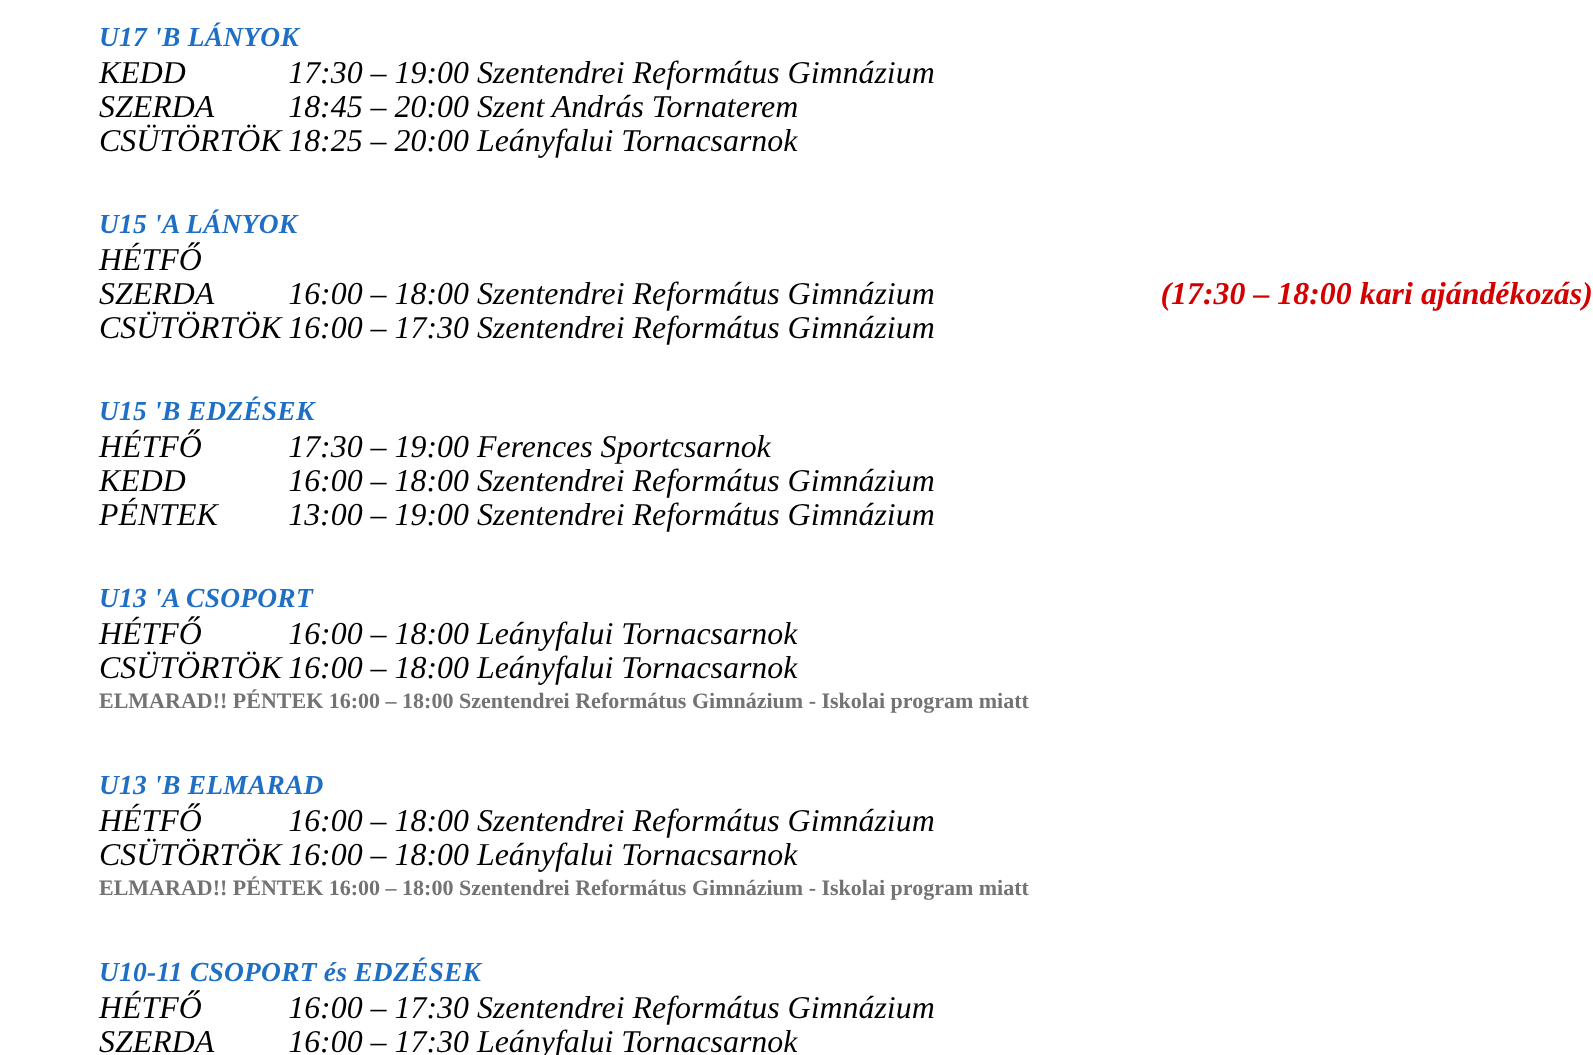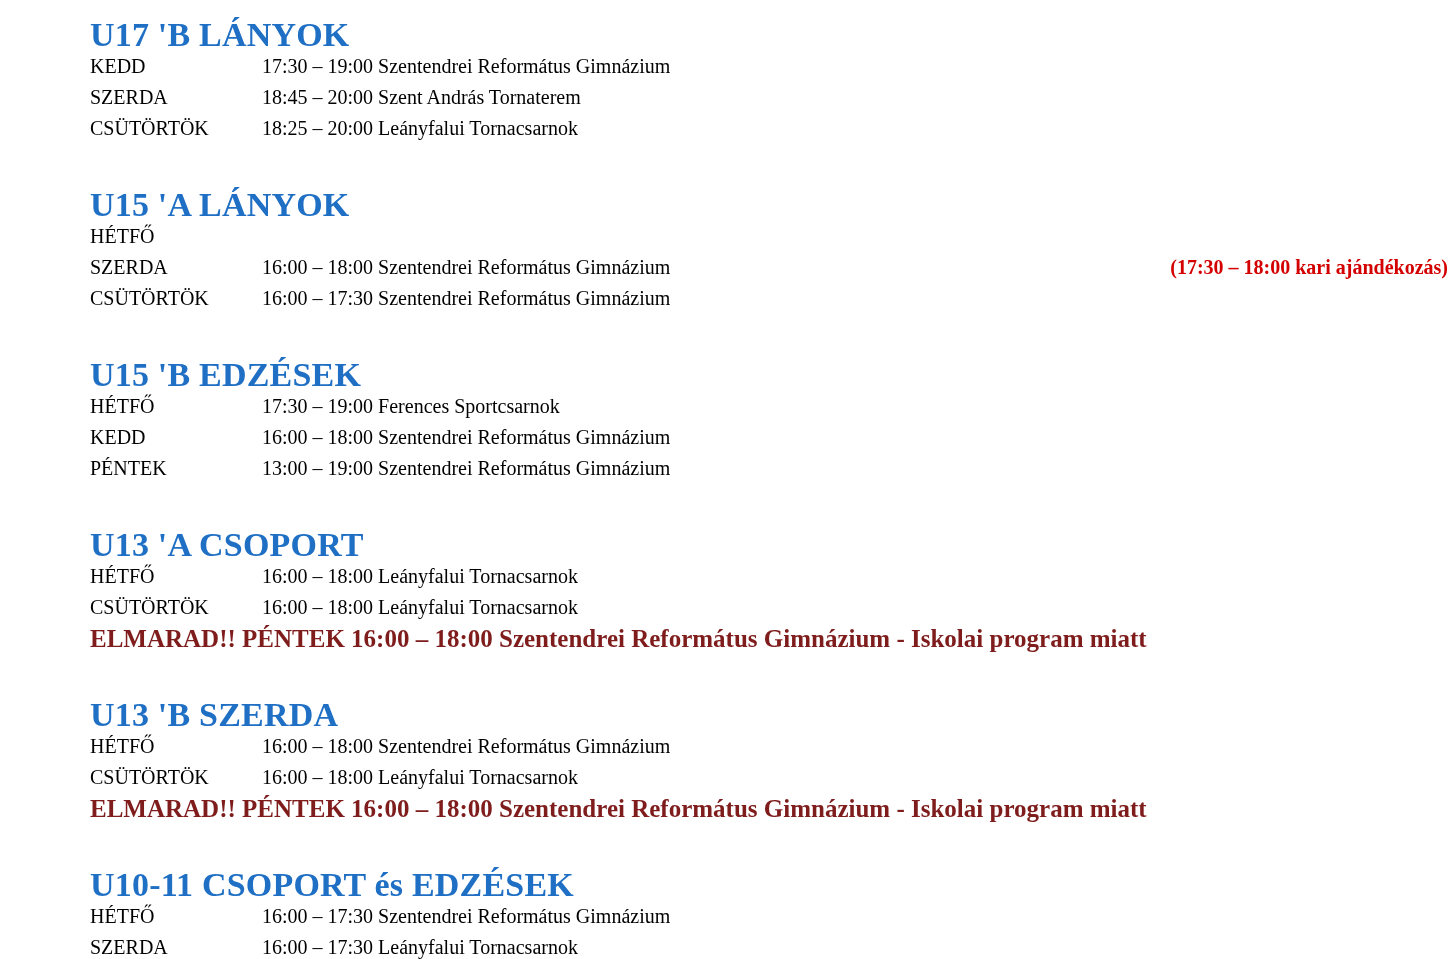--- a/index.html
+++ b/index.html
@@ -22,49 +22,51 @@
     box-sizing: border-box;
   }
   .group {
     margin: 0 0 0 0;
     padding: 0 0 0 90px;
   }
   .group + .group {
     margin-top: 44px;
   }
   .group-title {
+    font-style: italic;
     font-weight: bold;
     color: #1f6fc4;
-    font-size: 34px;
+    font-size: 25px;
     line-height: 33px;
     letter-spacing: 0.2px;
     white-space: nowrap;
   }
   .row {
     display: flex;
     align-items: baseline;
-    font-size: 20px;
+    font-size: 29px;
     line-height: 31px;
     white-space: nowrap;
+    font-style: italic;
   }
   .day {
     width: 172px;
     flex: 0 0 172px;
   }
   .detail {
     flex: 1 1 auto;
   }
   .note {
     color: #d40000;
     font-weight: bold;
   }
   .cancel-row {
-    font-size: 25px;
+    font-size: 20px;
     line-height: 31px;
-    color: #7f1d1d;
+    color: #737373;
     font-weight: bold;
     white-space: nowrap;
   }
 </style>
 </head>
 <body>
 
 <div class="page">
 
   <div class="group">
@@ -122,21 +124,21 @@
       <span class="detail">16:00 – 18:00 Leányfalui Tornacsarnok</span>
     </div>
     <div class="row">
       <span class="day">CSÜTÖRTÖK</span>
       <span class="detail">16:00 – 18:00 Leányfalui Tornacsarnok</span>
     </div>
     <div class="cancel-row">ELMARAD!! PÉNTEK  16:00 – 18:00 Szentendrei Református Gimnázium - Iskolai program miatt</div>
   </div>
 
   <div class="group">
-    <div class="group-title">U13 'B SZERDA</div>
+    <div class="group-title">U13 'B ELMARAD</div>
     <div class="row">
       <span class="day">HÉTFŐ</span>
       <span class="detail">16:00 – 18:00 Szentendrei Református Gimnázium</span>
     </div>
     <div class="row">
       <span class="day">CSÜTÖRTÖK</span>
       <span class="detail">16:00 – 18:00 Leányfalui Tornacsarnok</span>
     </div>
     <div class="cancel-row">ELMARAD!! PÉNTEK  16:00 – 18:00 Szentendrei Református Gimnázium - Iskolai program miatt</div>
   </div>

